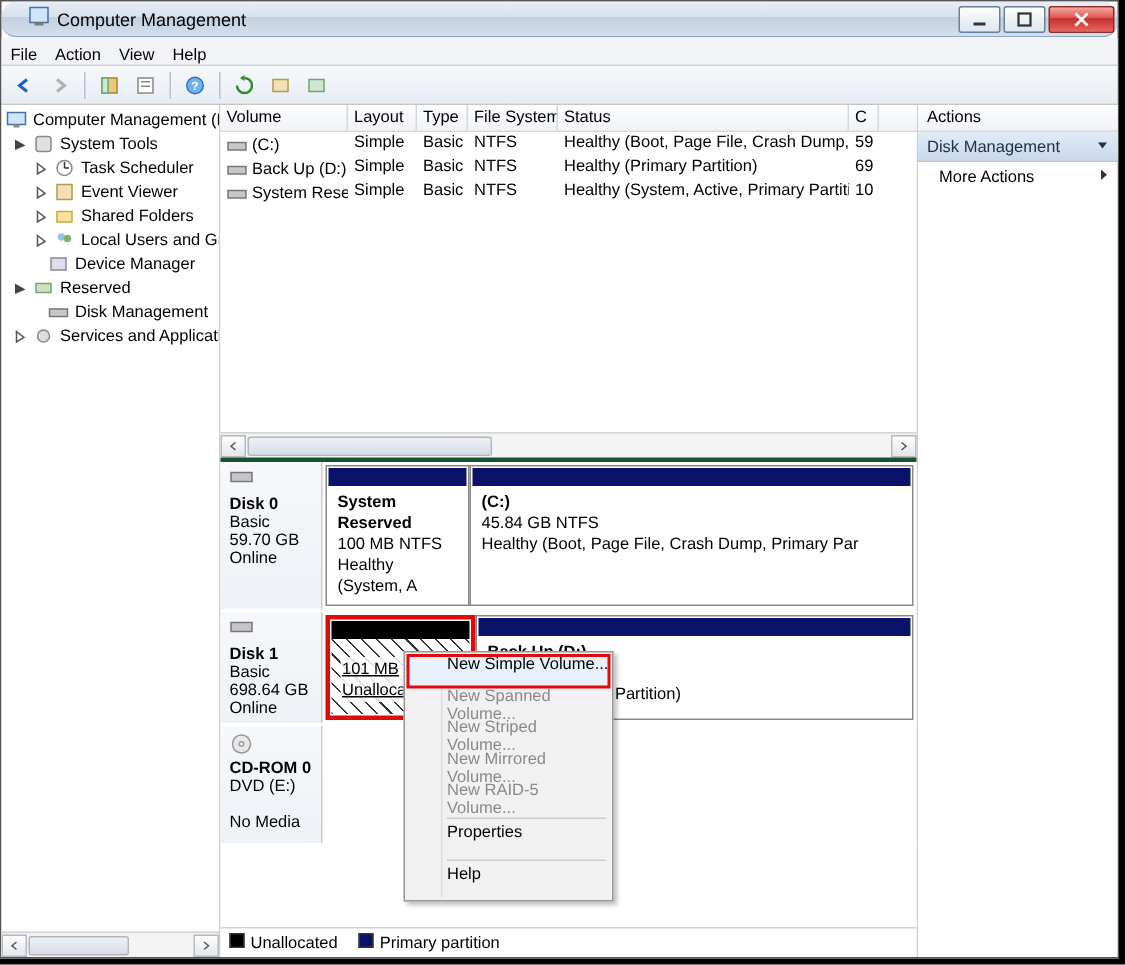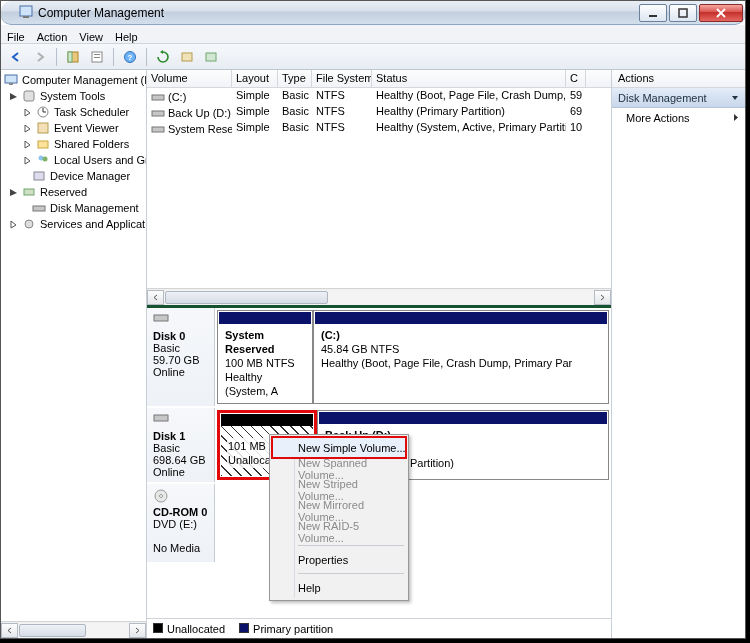--- a/index.html
+++ b/index.html
@@ -128,39 +128,39 @@
   }
   .part-hdr {
     height:12px; background:#0a1269;
   }
   .part-body { padding:4px 6px; font-size:11px; line-height:14px;}
   .part-body b { font-weight:bold;}
   .unalloc-hatch {
     background-image: repeating-linear-gradient(45deg,#333 0,#333 1px,transparent 1px,transparent 7px);
   }
   .black-hdr { background:#000;}
-  .red-frame { border:3px solid #e10a0a !important;}
+  .red-frame { border:3px solid #e10a0a !important;text-decoration:underline;}
   
   .legend {
     height:20px; border-top:1px solid #d0d4da;
     display:flex; align-items:center; gap:14px; padding-left:6px;
     font-size:11px;
   }
   .legend .sw { width:10px;height:10px;margin-right:4px;display:inline-block;border:1px solid #333;}
   
   .ctxmenu {
     position:absolute;
     left:268px; top:433px;
     width:140px;
     background:#f1f1f1; border:1px solid #979797;
     box-shadow:2px 2px 3px rgba(0,0,0,.25);
     z-index:50;
     padding:2px;
   }
-  .ctxmenu .mi { height:21px; display:flex; align-items:center; padding-left:26px; position:relative;}
+  .ctxmenu .mi { height:21px; display:flex; padding-left:26px; position:relative;}
   .ctxmenu .mi.disabled { color:#8a8a8a;}
   .ctxmenu .mi.sel { background:#e7f0fb;}
   .ctxmenu .mi.redbox { outline:2px solid #e10a0a; outline-offset:-1px;}
   .ctxmenu .sep { height:1px; background:#c9cdd3; margin:3px 2px 3px 26px;}
   .ctxmenu::before{content:"";position:absolute;left:24px;top:2px;bottom:2px;width:1px;background:#d9dde3;}
   
   .actions-pane {
     width: 134px; border-left:1px solid #c9cfd6;
     background:#fff;
   }

